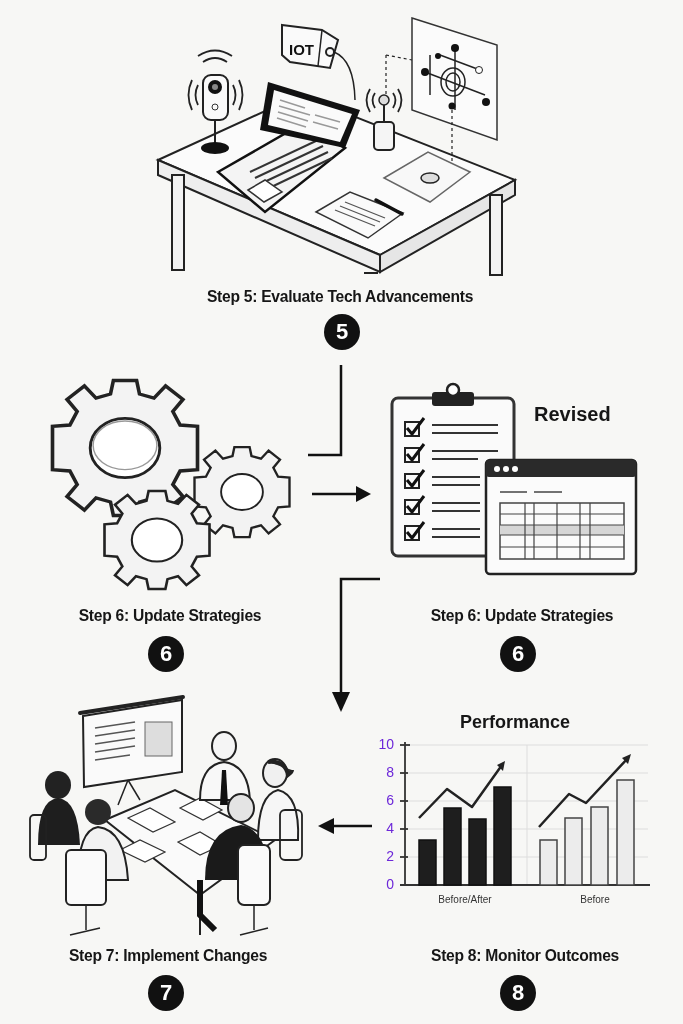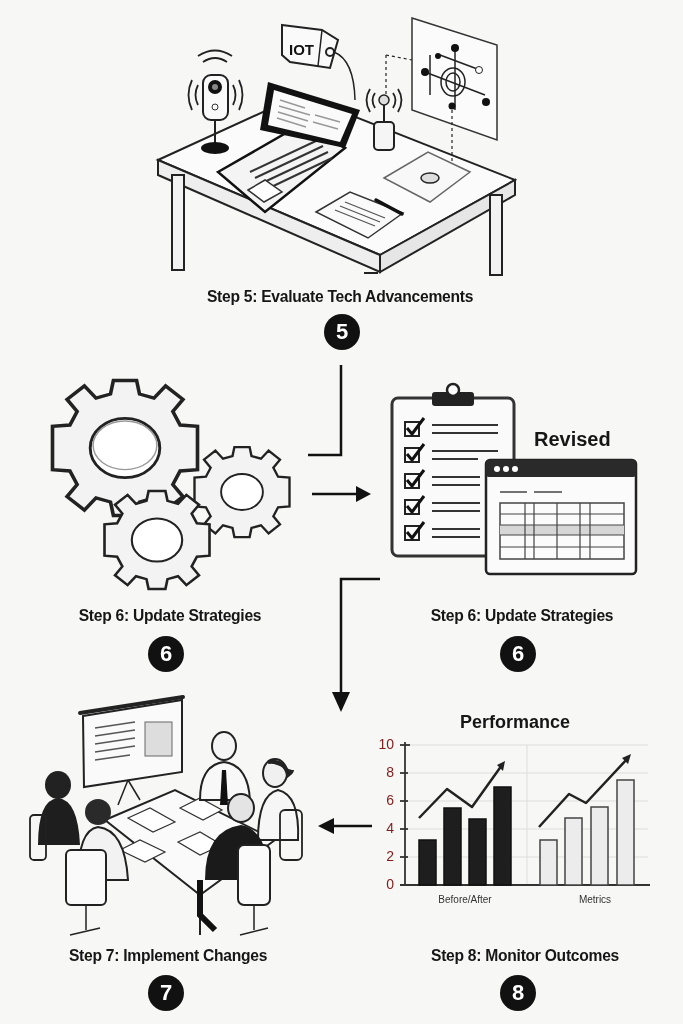--- a/index.html
+++ b/index.html
@@ -1,21 +1,21 @@
 <!DOCTYPE html>
 <html><head>
 <meta charset="utf-8">
 <style>
   html,body{margin:0;padding:0;}
   body{width:683px;height:1024px;background:#f7f7f5;position:relative;overflow:hidden;font-family:"Liberation Sans","DejaVu Sans",sans-serif;color:#161616;}
   .label{position:absolute;font-weight:bold;font-size:17px;letter-spacing:-0.3px;text-align:center;white-space:nowrap;transform:scaleX(0.92);transform-origin:center;}
   .badge{position:absolute;width:36px;height:36px;border-radius:50%;background:#111;color:#fff;font-weight:bold;font-size:22px;display:flex;align-items:center;justify-content:center;}
   svg{position:absolute;overflow:visible;}
   .chart-title{position:absolute;font-weight:bold;font-size:18px;}
-  .tick{position:absolute;font-size:14px;color:#7f1d1d;text-align:right;width:20px;}
+  .tick{position:absolute;font-size:14px;color:#6d28d9;text-align:right;width:20px;}
   .xcat{position:absolute;font-size:10px;color:#333;text-align:center;}
   .revised{position:absolute;font-weight:bold;font-size:20px;}
 </style>
 </head>
 <body>
 
 <svg width="683" height="290" style="left:0;top:0">
 
   <polygon points="158,160 300,95 515,180 380,255" fill="#fbfbfb" stroke="#222" stroke-width="2"></polygon>
   <polygon points="158,160 380,255 380,272 158,175" fill="#eee" stroke="#222" stroke-width="2"></polygon>
@@ -179,21 +179,21 @@
       <line x1="500" y1="525" x2="624" y2="525"></line>
     <line x1="500" y1="535" x2="624" y2="535"></line>
       <line x1="500" y1="547" x2="624" y2="547"></line>
     <line x1="525" y1="503" x2="525" y2="559"></line>
       <line x1="534" y1="503" x2="534" y2="559"></line>
     <line x1="557" y1="503" x2="557" y2="559"></line>
       <line x1="580" y1="503" x2="580" y2="559"></line>
     <line x1="590" y1="503" x2="590" y2="559"></line>
   </g>
 </svg>
-<div class="revised" style="left:534px;top:428px;text-align:right;">Revised</div>
+<div class="revised" style="left:534px;top:403px;text-align:right;">Revised</div>
 
 <div class="label" style="left:40px;top:606px;width:260px;">Step 6: Update Strategies</div>
 <div class="badge" style="left:148px;top:636px;">6</div>
 <div class="label" style="left:392px;top:606px;width:260px;">Step 6: Update Strategies</div>
 <div class="badge" style="left:500px;top:636px;">6</div>
 
 <svg width="683" height="1024" style="left:0;top:0">
   <g stroke="#111" stroke-width="2.5" fill="none">
     <polyline points="341,365 341,455 308,455"></polyline>
     <line x1="312" y1="494" x2="358" y2="494"></line>
@@ -302,18 +302,18 @@
     <polygon points="631,754 622,758 628,764"></polygon>
   </g>
 </svg>
 <div class="tick" style="left:374px;top:736px;">10</div>
 <div class="tick" style="left:374px;top:764px;">8</div>
 <div class="tick" style="left:374px;top:792px;">6</div>
 <div class="tick" style="left:374px;top:820px;">4</div>
 <div class="tick" style="left:374px;top:848px;">2</div>
 <div class="tick" style="left:374px;top:876px;">0</div>
 <div class="xcat" style="left:410px;top:894px;width:110px;">Before/After</div>
-<div class="xcat" style="left:545px;top:894px;width:100px;">Metrics</div>
+<div class="xcat" style="left:545px;top:894px;width:100px;">Before</div>
 
 <div class="label" style="left:28px;top:946px;width:280px;">Step 7: Implement Changes</div>
 <div class="badge" style="left:148px;top:975px;">7</div>
 <div class="label" style="left:385px;top:946px;width:280px;">Step 8: Monitor Outcomes</div>
 <div class="badge" style="left:500px;top:975px;">8</div>
 
 </body></html>

